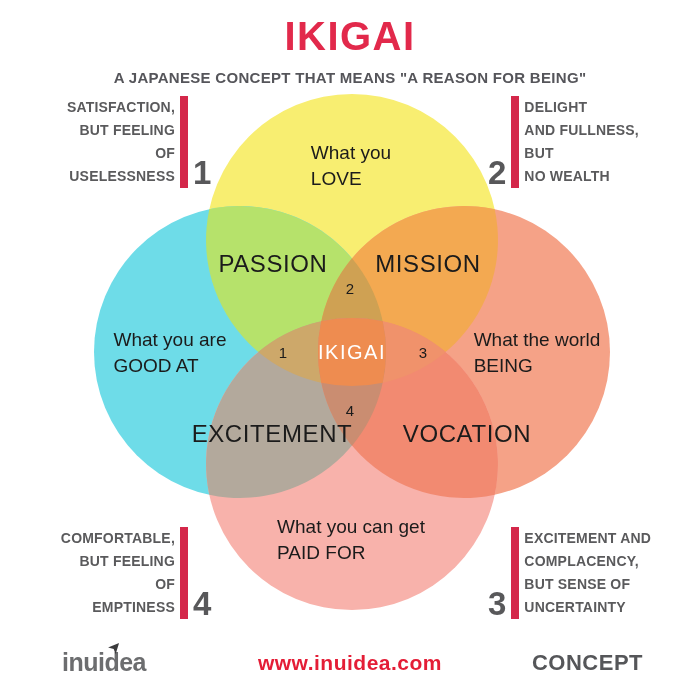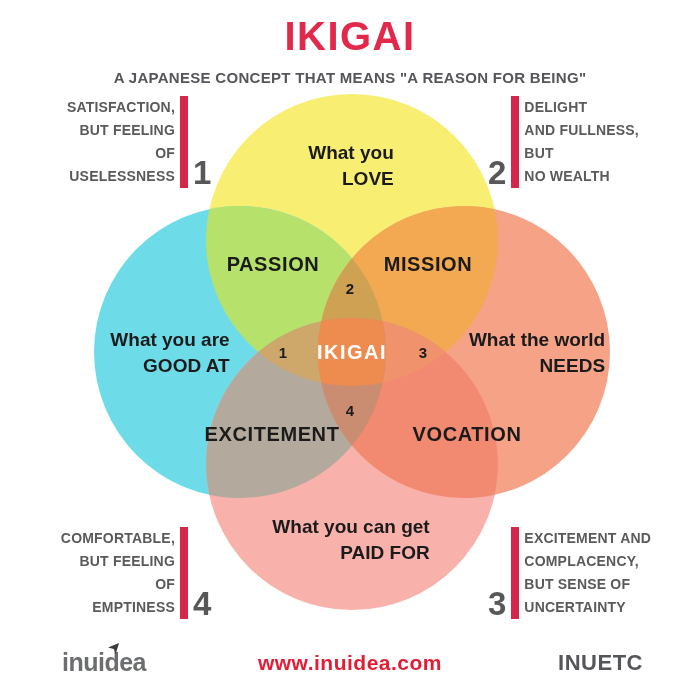--- a/index.html
+++ b/index.html
@@ -12,25 +12,25 @@
     position:absolute;top:14px;left:0;width:700px;text-align:center;
     font-size:40px;font-weight:800;letter-spacing:1.5px;color:#e2294b;
   }
   .subtitle{
     position:absolute;top:69px;left:0;width:700px;text-align:center;
     font-size:15px;font-weight:bold;letter-spacing:0.3px;color:#55555a;
   }
   
   .venn{position:absolute;left:0;top:0;}
   .vlabel{
-    position:absolute;transform:translate(-50%,-50%);text-align:right;
-    font-weight:bold;color:#1b1b1b;white-space:nowrap;
+    position:absolute;transform:translate(-50%,-50%);text-align:left;
+    font-weight:normal;color:#1b1b1b;white-space:nowrap;
   }
   .circle-label{font-size:19px;line-height:26px;}
-  .region-label{font-size:20px;letter-spacing:0.6px;}
+  .region-label{font-size:24px;letter-spacing:0.6px;}
   .ikigai-label{font-size:20px;color:#ffffff;letter-spacing:1.5px;}
   .marker{font-size:15px;}
   
   .corner{position:absolute;display:flex;gap:5px;}
   .corner .txt{display:flex;flex-direction:column;}
   .corner .line{font-size:14px;font-weight:bold;line-height:23px;color:#5a5a5c;letter-spacing:0.2px;}
   .corner .txt.ra{text-align:right;width:118px;align-items:flex-end;}
   .corner .txt.la{text-align:left;width:150px;}
   .bar{width:8px;height:92px;background:#d4274a;}
   .big-num{
@@ -86,21 +86,21 @@
   <div class="vlabel circle-label" style="left:351px;top:166px;">
     <div>What you</div>
     <div>LOVE</div>
   </div>
   <div class="vlabel circle-label" style="left:170px;top:353px;">
     <div>What you are</div>
     <div>GOOD AT</div>
   </div>
   <div class="vlabel circle-label" style="left:537px;top:353px;">
     <div>What the world</div>
-    <div>NEEDS</div>
+    <div>BEING</div>
   </div>
   <div class="vlabel circle-label" style="left:351px;top:540px;">
     <div>What you can get</div>
     <div>PAID FOR</div>
   </div>
 
   <div class="vlabel region-label" style="left:273px;top:264px;">PASSION</div>
   <div class="vlabel region-label" style="left:428px;top:264px;">MISSION</div>
   <div class="vlabel region-label" style="left:272px;top:434px;">EXCITEMENT</div>
   <div class="vlabel region-label" style="left:427px;top:434px;margin-left:40px;">VOCATION</div>
@@ -153,15 +153,15 @@
       <div class="line">BUT SENSE OF</div>
       <div class="line">UNCERTAINTY</div>
     </div>
   </div>
 
   <div class="logo">
     <span>inuidea</span>
     <span class="logo-arrow">➤</span>
   </div>
   <div class="site-url">www.inuidea.com</div>
-  <div class="brand">INUETC</div>
+  <div class="brand">CONCEPT</div>
 
 </div>
 
 </body></html>

